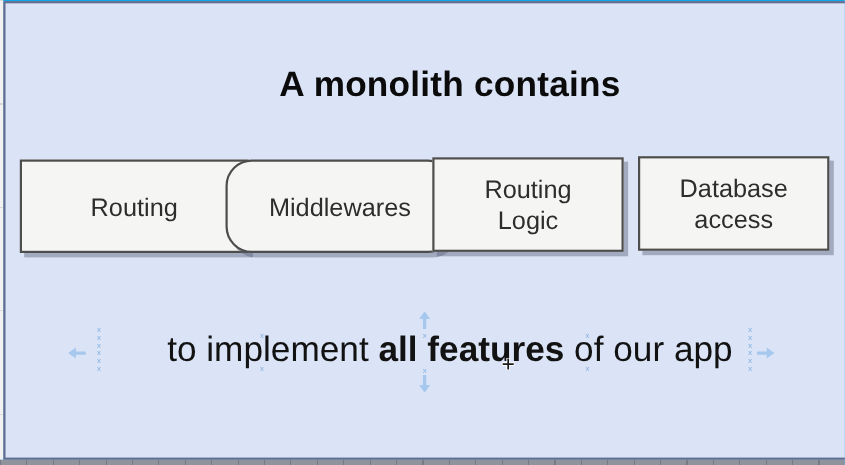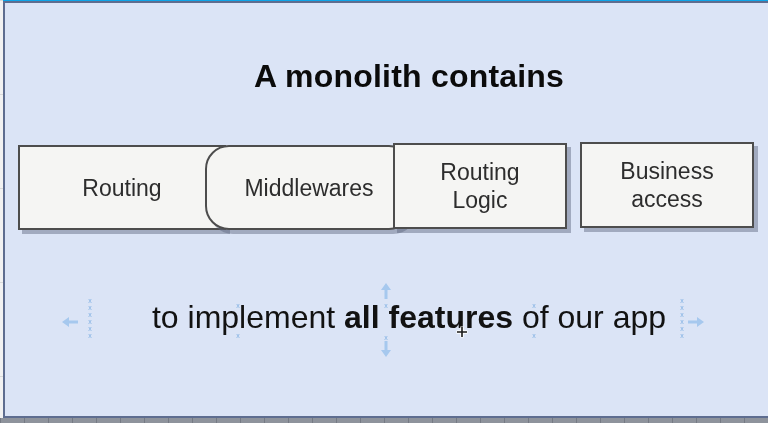--- a/index.html
+++ b/index.html
@@ -67,21 +67,21 @@
   <div class="left-strip"></div>
 
   <div class="slide">
 
     <h1 class="title">A monolith contains</h1>
 
     <div class="box box1">Routing</div>
     <div class="box box2">Middlewares</div>
     <div class="box box3">Routing
 Logic</div>
-    <div class="box box4">Business
+    <div class="box box4">Database
 access</div>
 
     <div class="caption"><span>to implement </span><span class="b">all features</span><span> of our app</span></div>
 
     <div class="dash-col left">x
 x
 x
 x
 x
 x</div>

